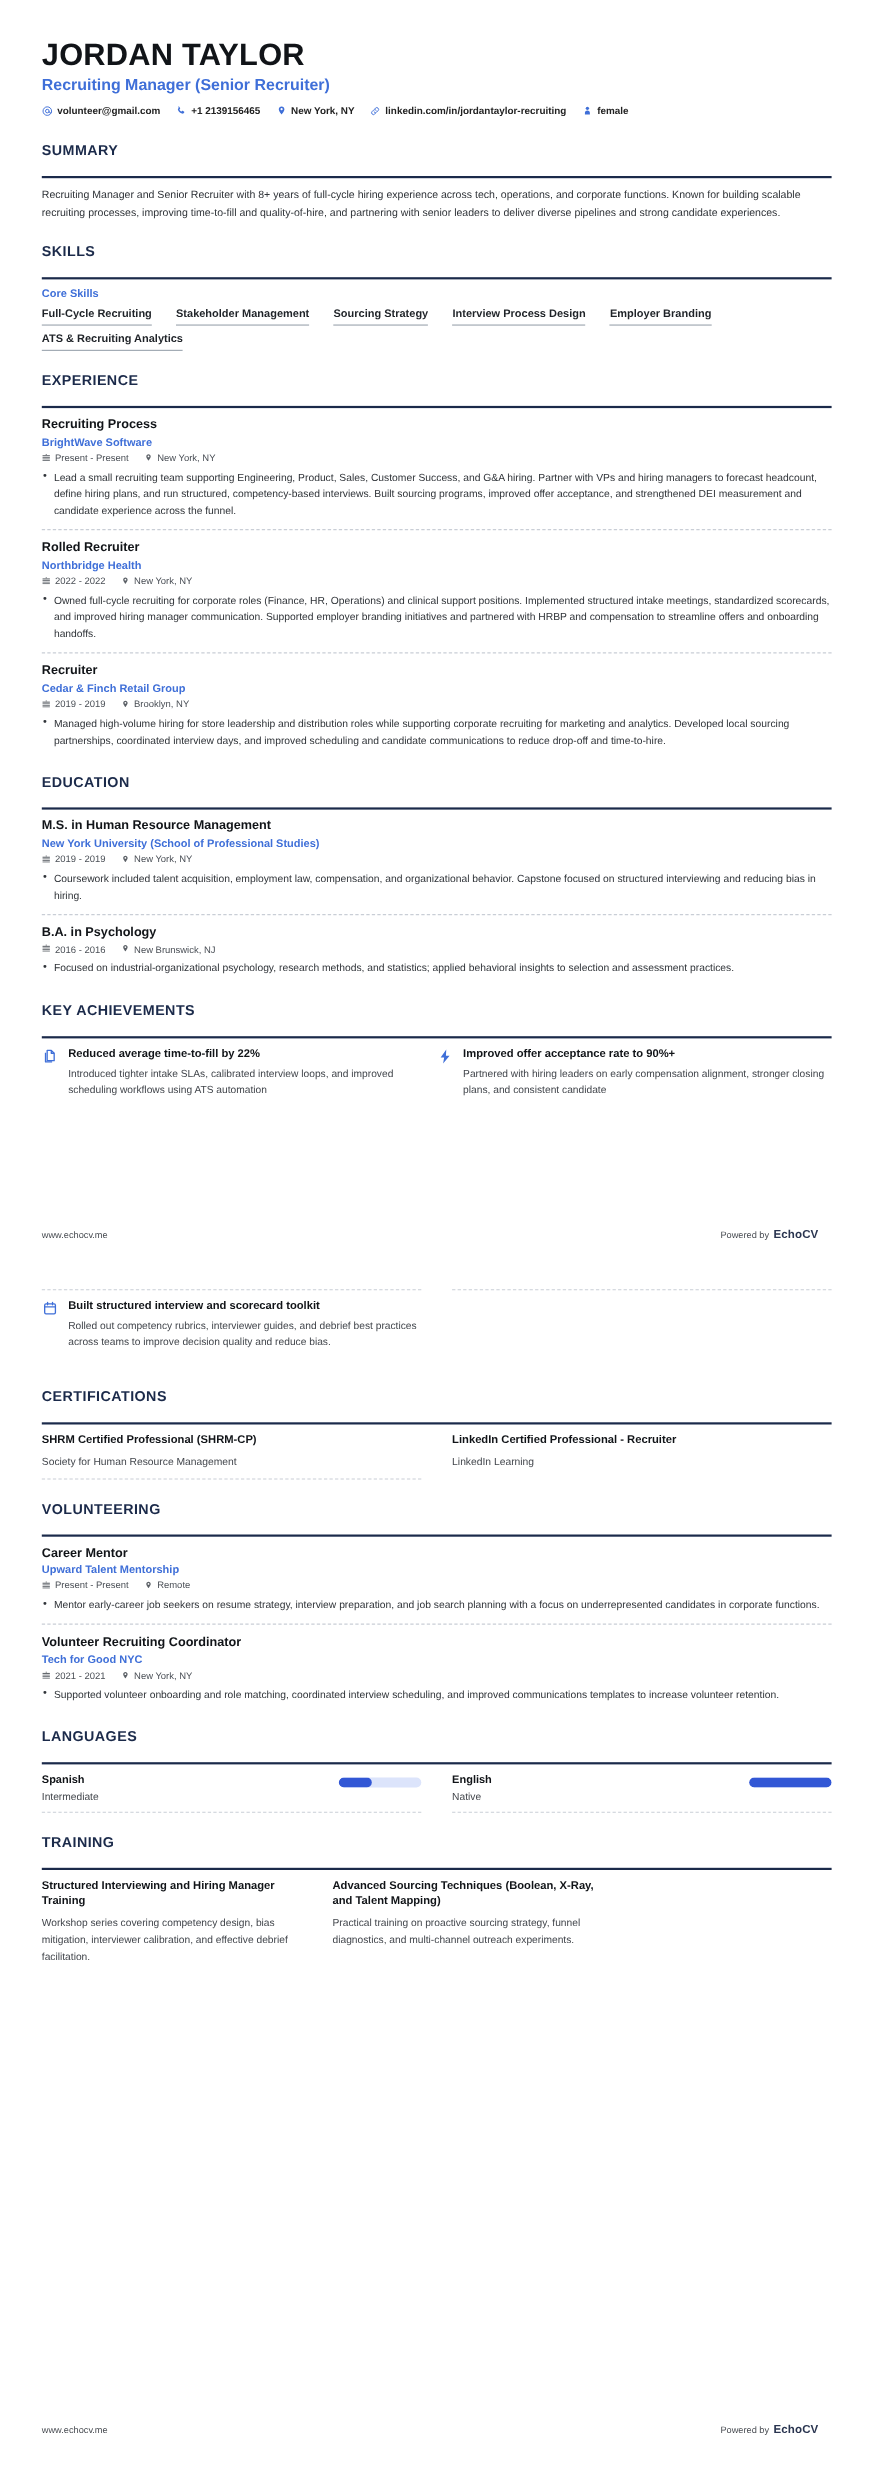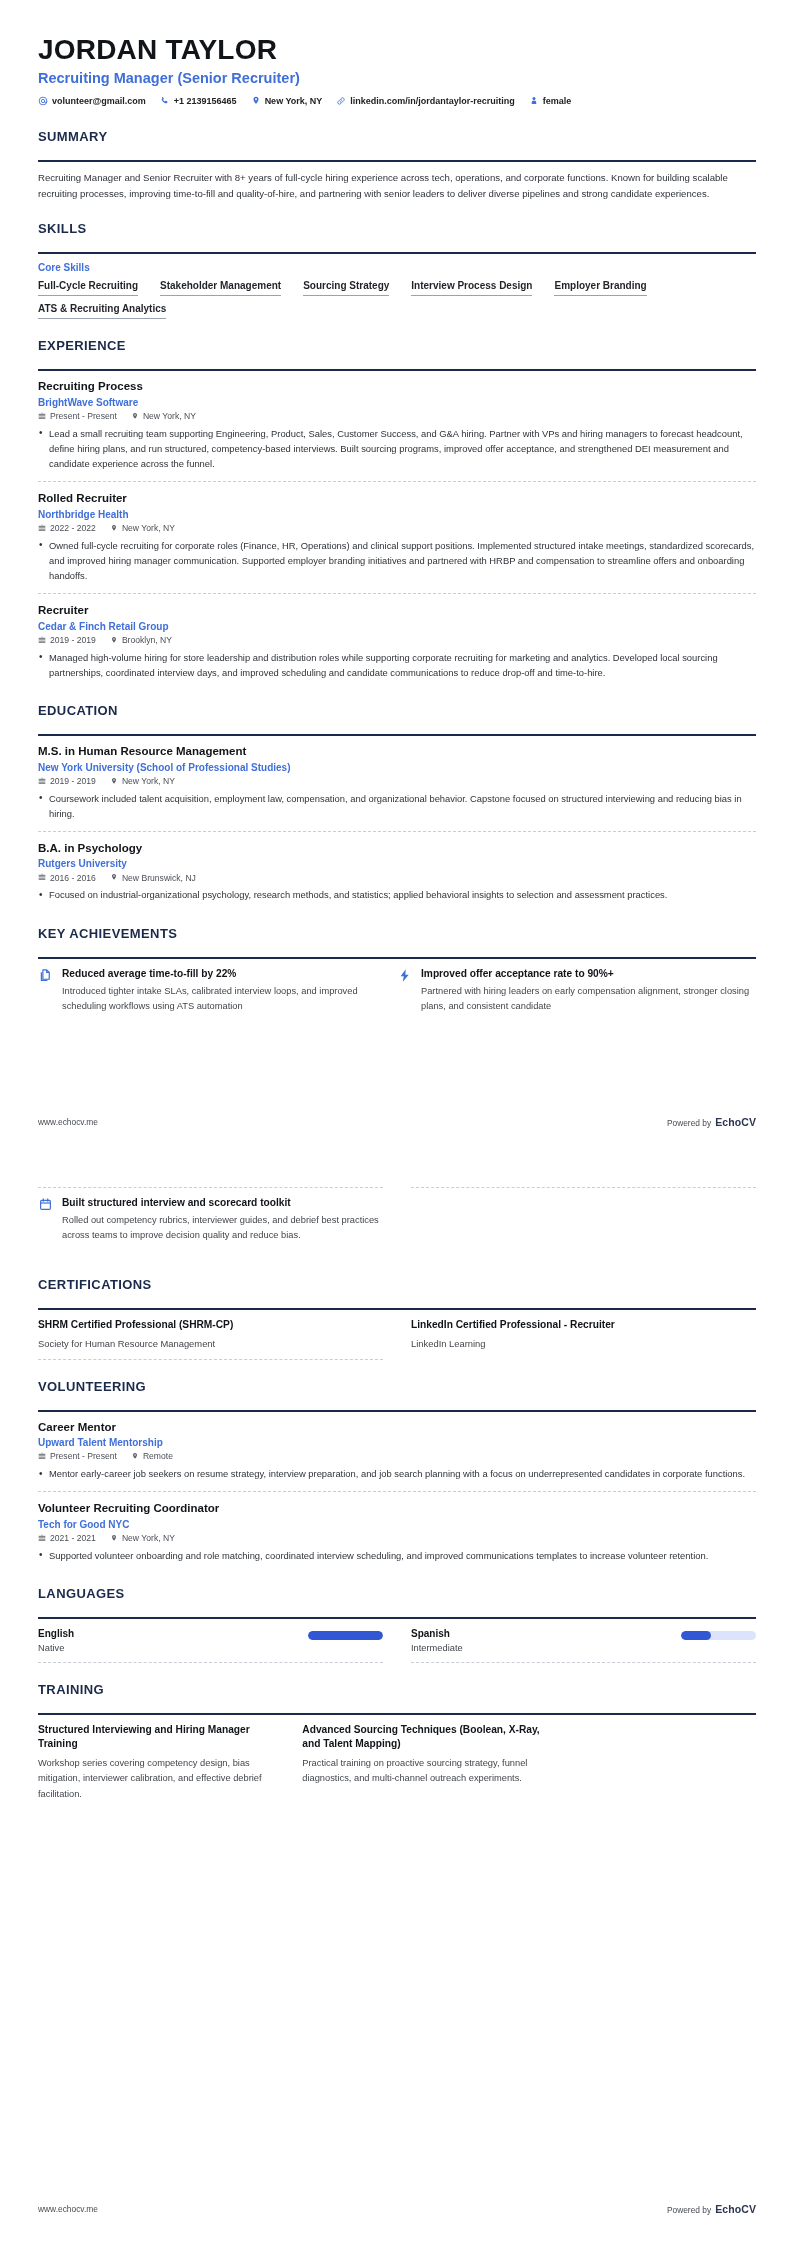--- a/index.html
+++ b/index.html
@@ -345,21 +345,21 @@
     font-size: 9.3px;
     color: #42464c;
     line-height: 1.62;
     margin-top: 6px;
   }
 
   
   .page-footer {
     position: absolute;
     left: 38px;
-    right: 38px;
+    right: 50px;
     display: flex;
     align-items: center;
     justify-content: space-between;
     font-size: 8.4px;
     color: #474b51;
   }
   .footer-brand {
     display: inline-flex;
     align-items: baseline;
     gap: 4px;
@@ -579,21 +579,20 @@
             <span>New York, NY</span>
           </span>
         </div>
         <ul class="bullets">
           <li>Coursework included talent acquisition, employment law, compensation, and organizational behavior. Capstone focused on structured interviewing and reducing bias in hiring.</li>
         </ul>
       </div>
 
       <div class="entry last">
         <div class="entry-role">B.A. in Psychology</div>
-        <div class="entry-org">Rutgers University</div>
         <div class="entry-meta">
           <span class="meta-item">
             <span class="m-icon">
               <svg viewBox="0 0 12 12" width="8" height="9" fill="currentColor">
                   <rect x="1" y="2" width="10" height="1.4"></rect>
                   <rect x="1" y="4.4" width="10" height="1.1"></rect>
                   <rect x="1" y="6.5" width="10" height="1.1"></rect>
                   <rect x="1" y="8.6" width="10" height="1.1"></rect>
                   <rect x="5.4" y="0.3" width="1.2" height="1.5"></rect>
                 </svg>
@@ -755,34 +754,34 @@
         </ul>
       </div>
     </div>
 
     <div class="section">
       <div class="section-title">LANGUAGES</div>
       <div class="section-rule"></div>
       <div class="lang-grid">
         <div class="lang-cell">
           <div>
+            <div class="lang-name">Spanish</div>
+            <div class="lang-level">Intermediate</div>
+          </div>
+          <div class="lang-bar">
+            <div class="lang-fill" id="lang-fill-1" style="width: 40%;"></div>
+          </div>
+        </div>
+        <div class="lang-cell">
+          <div>
             <div class="lang-name">English</div>
             <div class="lang-level">Native</div>
           </div>
           <div class="lang-bar">
             <div class="lang-fill" id="lang-fill-0" style="width: 100%;"></div>
-          </div>
-        </div>
-        <div class="lang-cell">
-          <div>
-            <div class="lang-name">Spanish</div>
-            <div class="lang-level">Intermediate</div>
-          </div>
-          <div class="lang-bar">
-            <div class="lang-fill" id="lang-fill-1" style="width: 40%;"></div>
           </div>
         </div>
       </div>
     </div>
 
     <div class="section">
       <div class="section-title">TRAINING</div>
       <div class="section-rule"></div>
       <div class="train-grid">
         <div>

